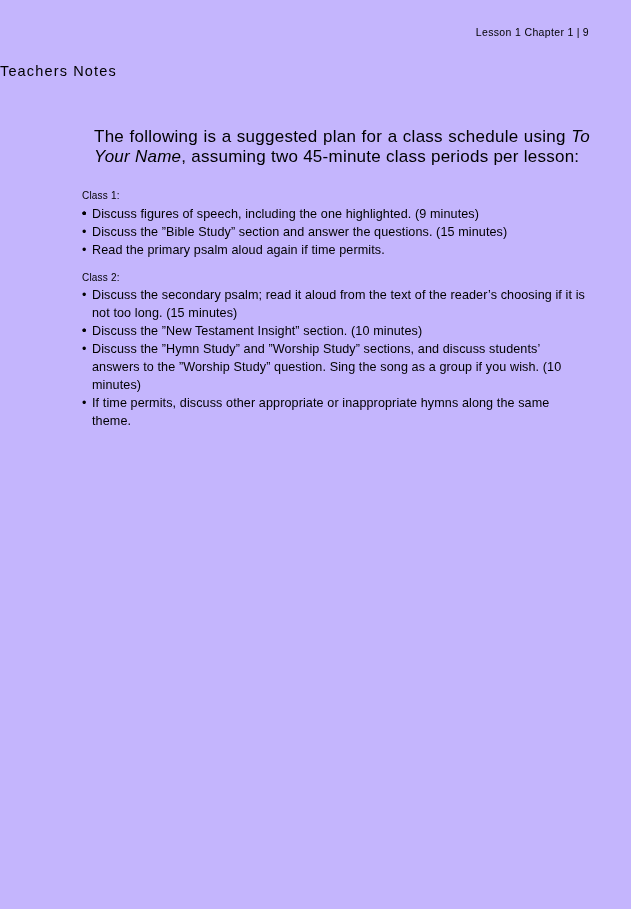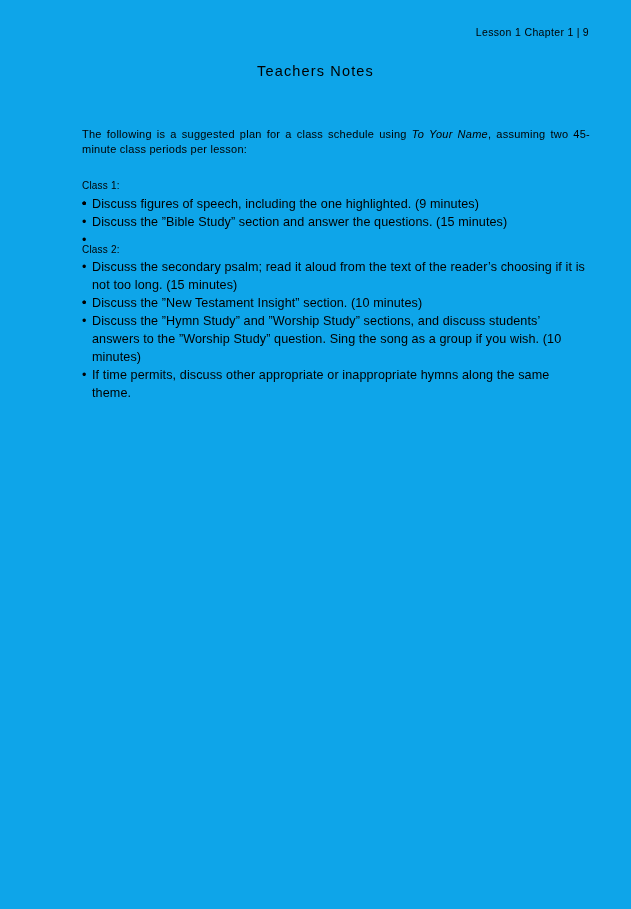--- a/index.html
+++ b/index.html
@@ -13,21 +13,21 @@
     height: 909px;
     position: relative;
     font-family: "Liberation Sans", sans-serif;
     color: #000000;
     -webkit-font-smoothing: none;
   }
 
   .page {
     position: absolute;
     inset: 0;
-    background: #0ea5e9;
+    background: #c4b5fd;
   }
 
   
   .running-header {
     position: absolute;
     top: 26px;
     right: 42px;
     font-size: 10.5px;
     letter-spacing: 0.35px;
     white-space: nowrap;
@@ -36,39 +36,38 @@
   .running-header .sep {
     padding: 0 3px;
   }
 
   
   .page-title {
     position: absolute;
     top: 63px;
     left: 0;
     right: 0;
-    text-align: center;
     font-size: 14.5px;
     letter-spacing: 1.15px;
     color: #000;
   }
 
   
   .body {
     position: absolute;
     left: 82px;
     top: 127px;
     width: 508px;
   }
 
   .intro {
-    font-size: 11px;
-    line-height: 15px;
+    font-size: 17px;
+    line-height: 20px;
     letter-spacing: 0.25px;
-    margin: 0 0 20px 0;
+    margin: 0 0 20px 12px;
     text-align: justify;
     text-justify: inter-word;
   }
   .intro .book {
     font-style: italic;
   }
 
   .class-label {
     font-size: 10px;
     line-height: 17.5px;
@@ -116,21 +115,21 @@
 
     <p class="intro"><span>The following is a suggested plan for a class schedule using </span><span class="book">To Your Name</span><span>, assuming two 45-minute class periods per lesson:</span></p>
 
     <p class="class-label">Class 1:</p>
 
     <ul class="bullets group-1">
       <li><span class="dot">•</span></li>
       <li><span class="dot">•</span></li>
       <li><span class="dot">•</span><span>Discuss figures of speech, including the one highlighted. (9 minutes)</span></li>
       <li><span class="dot">•</span><span>Discuss the ”Bible Study” section and answer the questions. (15 minutes)</span></li>
-      <li><span class="dot">•</span></li>
+      <li><span class="dot">•</span><span>Read the primary psalm aloud again if time permits.</span></li>
     </ul>
 
     <p class="class-label label-2">Class 2:</p>
 
     <ul class="bullets group-2">
       <li><span class="dot">•</span><span>Discuss the secondary psalm; read it aloud from the text of the reader’s choosing if it is not too long. (15 minutes)</span></li>
       <li><span class="dot">•</span></li>
       <li><span class="dot">•</span><span>Discuss the ”New Testament Insight” section. (10 minutes)</span></li>
       <li><span class="dot">•</span><span>Discuss the ”Hymn Study” and ”Worship Study” sections, and discuss students’ answers to the ”Worship Study” question. Sing the song as a group if you wish. (10 minutes)</span></li>
       <li><span class="dot">•</span><span>If time permits, discuss other appropriate or inappropriate hymns along the same theme.</span></li>

